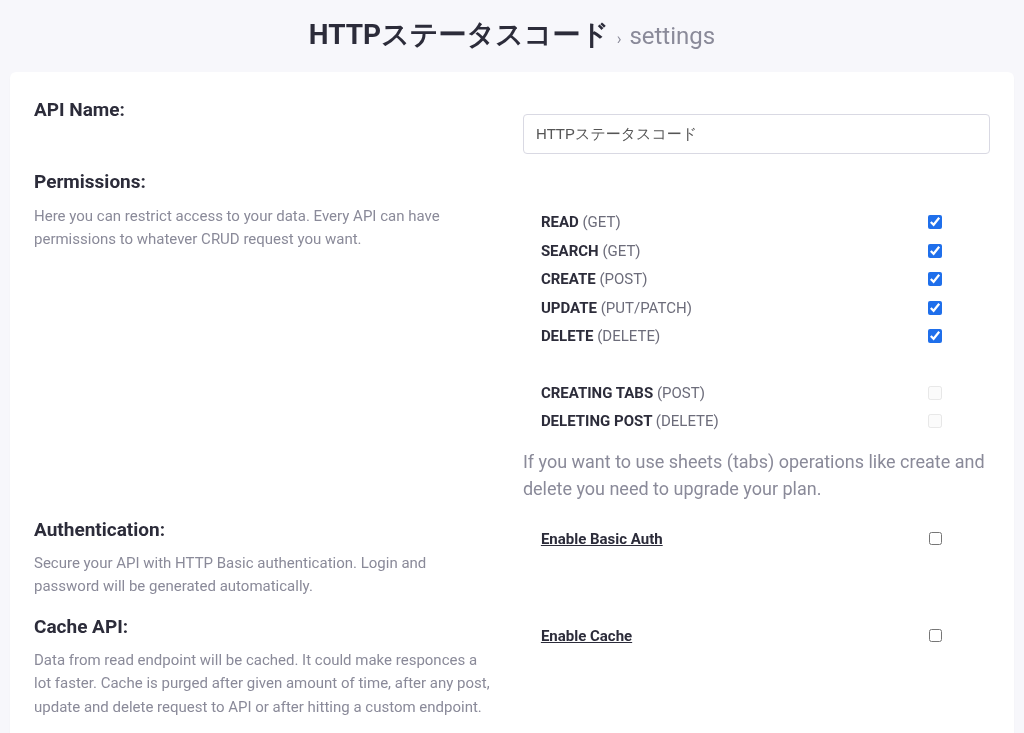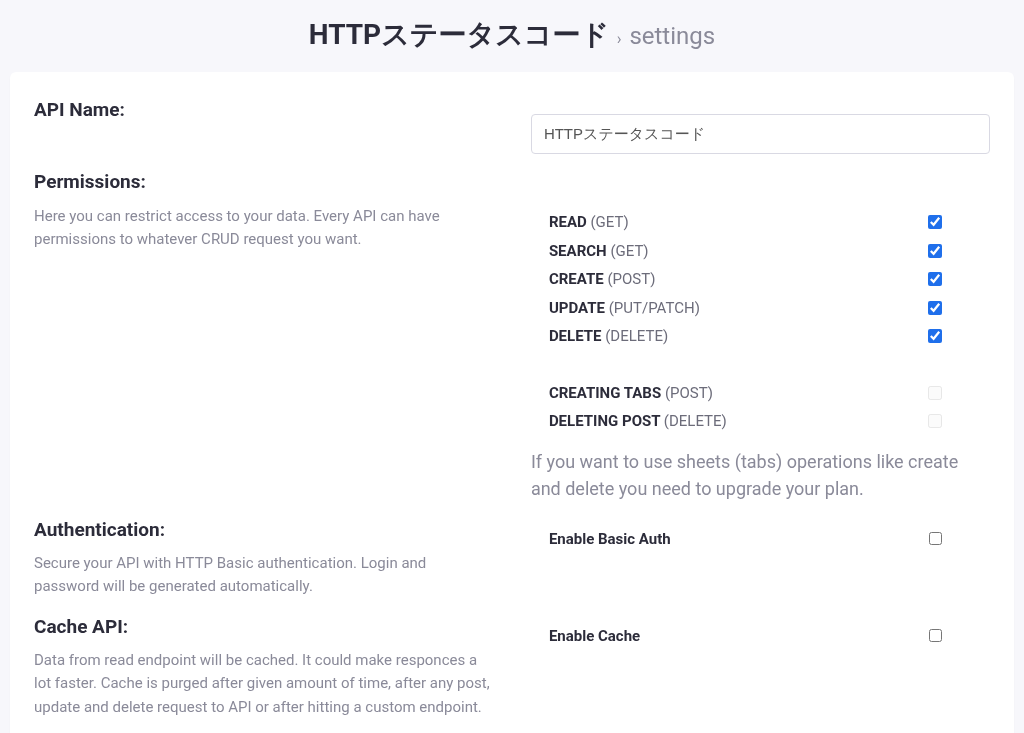--- a/index.html
+++ b/index.html
@@ -38,21 +38,21 @@
     font-weight: 400;
   }
   .card {
     background: #fff;
     border-radius: 6px;
     padding: 24px 24px 20px 24px;
     box-shadow: 0 1px 2px rgba(0,0,0,0.03);
   }
   .section {
     display: flex;
-    gap: 38px;
+    gap: 30px;
     margin-bottom: 14px;
   }
   .section .left {
     flex: 0 0 48%;
   }
   .section .right {
     flex: 1;
   }
   h2.section-title {
     font-size: 19px;
@@ -103,21 +103,21 @@
     font-size: 18px;
     margin-top: 12px;
     padding: 0 0 0 0;
   }
   .single-row {
     display: flex;
     justify-content: space-between;
     align-items: center;
     padding: 12px 48px 0 18px;
   }
-  .single-row .perm-label { font-weight: 700; }
+  .single-row .perm-label { font-weight: 700; text-decoration: underline; }
 </style>
 </head>
 <body>
 
 <div class="page">
 
   <div class="breadcrumb">
     <h1>HTTPステータスコード</h1>
     <span class="chevron">›</span>
     <span class="sub">settings</span>

